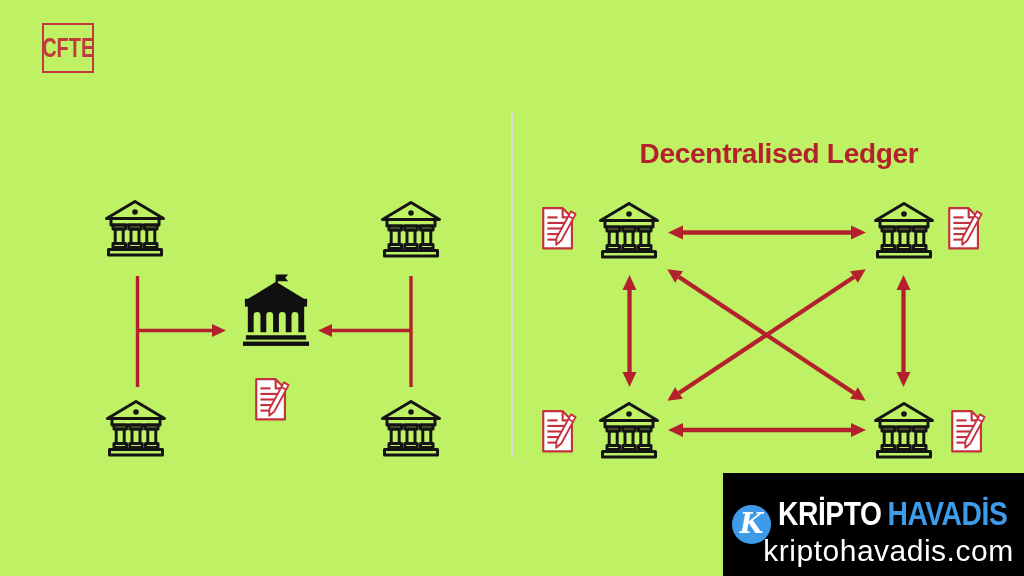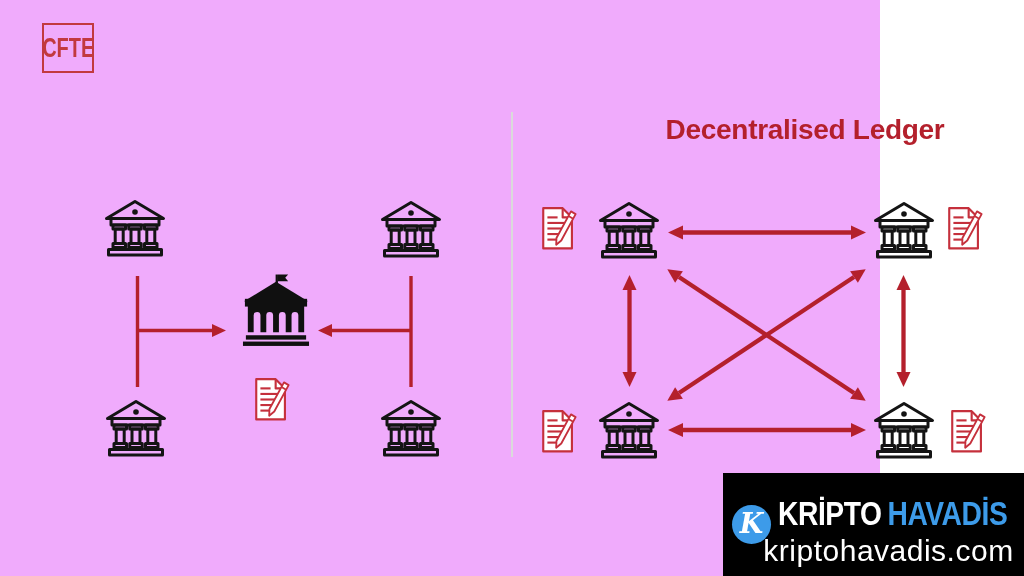--- a/index.html
+++ b/index.html
@@ -1,30 +1,30 @@
 <!DOCTYPE html>
 <html><head>
 <meta charset="utf-8">
 <style>
   * { margin:0; padding:0; box-sizing:border-box; }
   html,body { width:1024px; height:576px; background:#ffffff; overflow:hidden;
               font-family:"Liberation Sans", sans-serif; }
-  .canvas { position:relative; width:880px; height:576px; background:#f0abfc; }
+  .canvas { position:relative; width:1024px; height:576px; background:#bef264; }
 
   
   .cfte { position:absolute; left:42px; top:23px; width:52px; height:50px;
           border:2.5px solid #c2393f; display:flex; align-items:center; justify-content:center; }
   .cfte span { color:#c2393f; font-weight:700; font-size:27px; letter-spacing:0;
                transform:scaleX(0.74); white-space:nowrap; }
 
   
   .title { position:absolute; top:114px; width:320px; text-align:center;
            color:#b4202c; font-weight:700; font-size:28px; letter-spacing:-0.3px; }
   .title-left  { left:141px; }
-  .title-right { left:645px; }
+  .title-right { left:619px;margin-top:24px; }
 
   
   .divider { position:absolute; left:511px; top:112px; width:2px; height:345px; background:#dadada; }
 
   
   .icon { position:absolute; display:block; }
 
   
   .overlay { position:absolute; left:0; top:0; width:1024px; height:576px; pointer-events:none; }
   .cline  { stroke:#b4202c; fill:none; }

